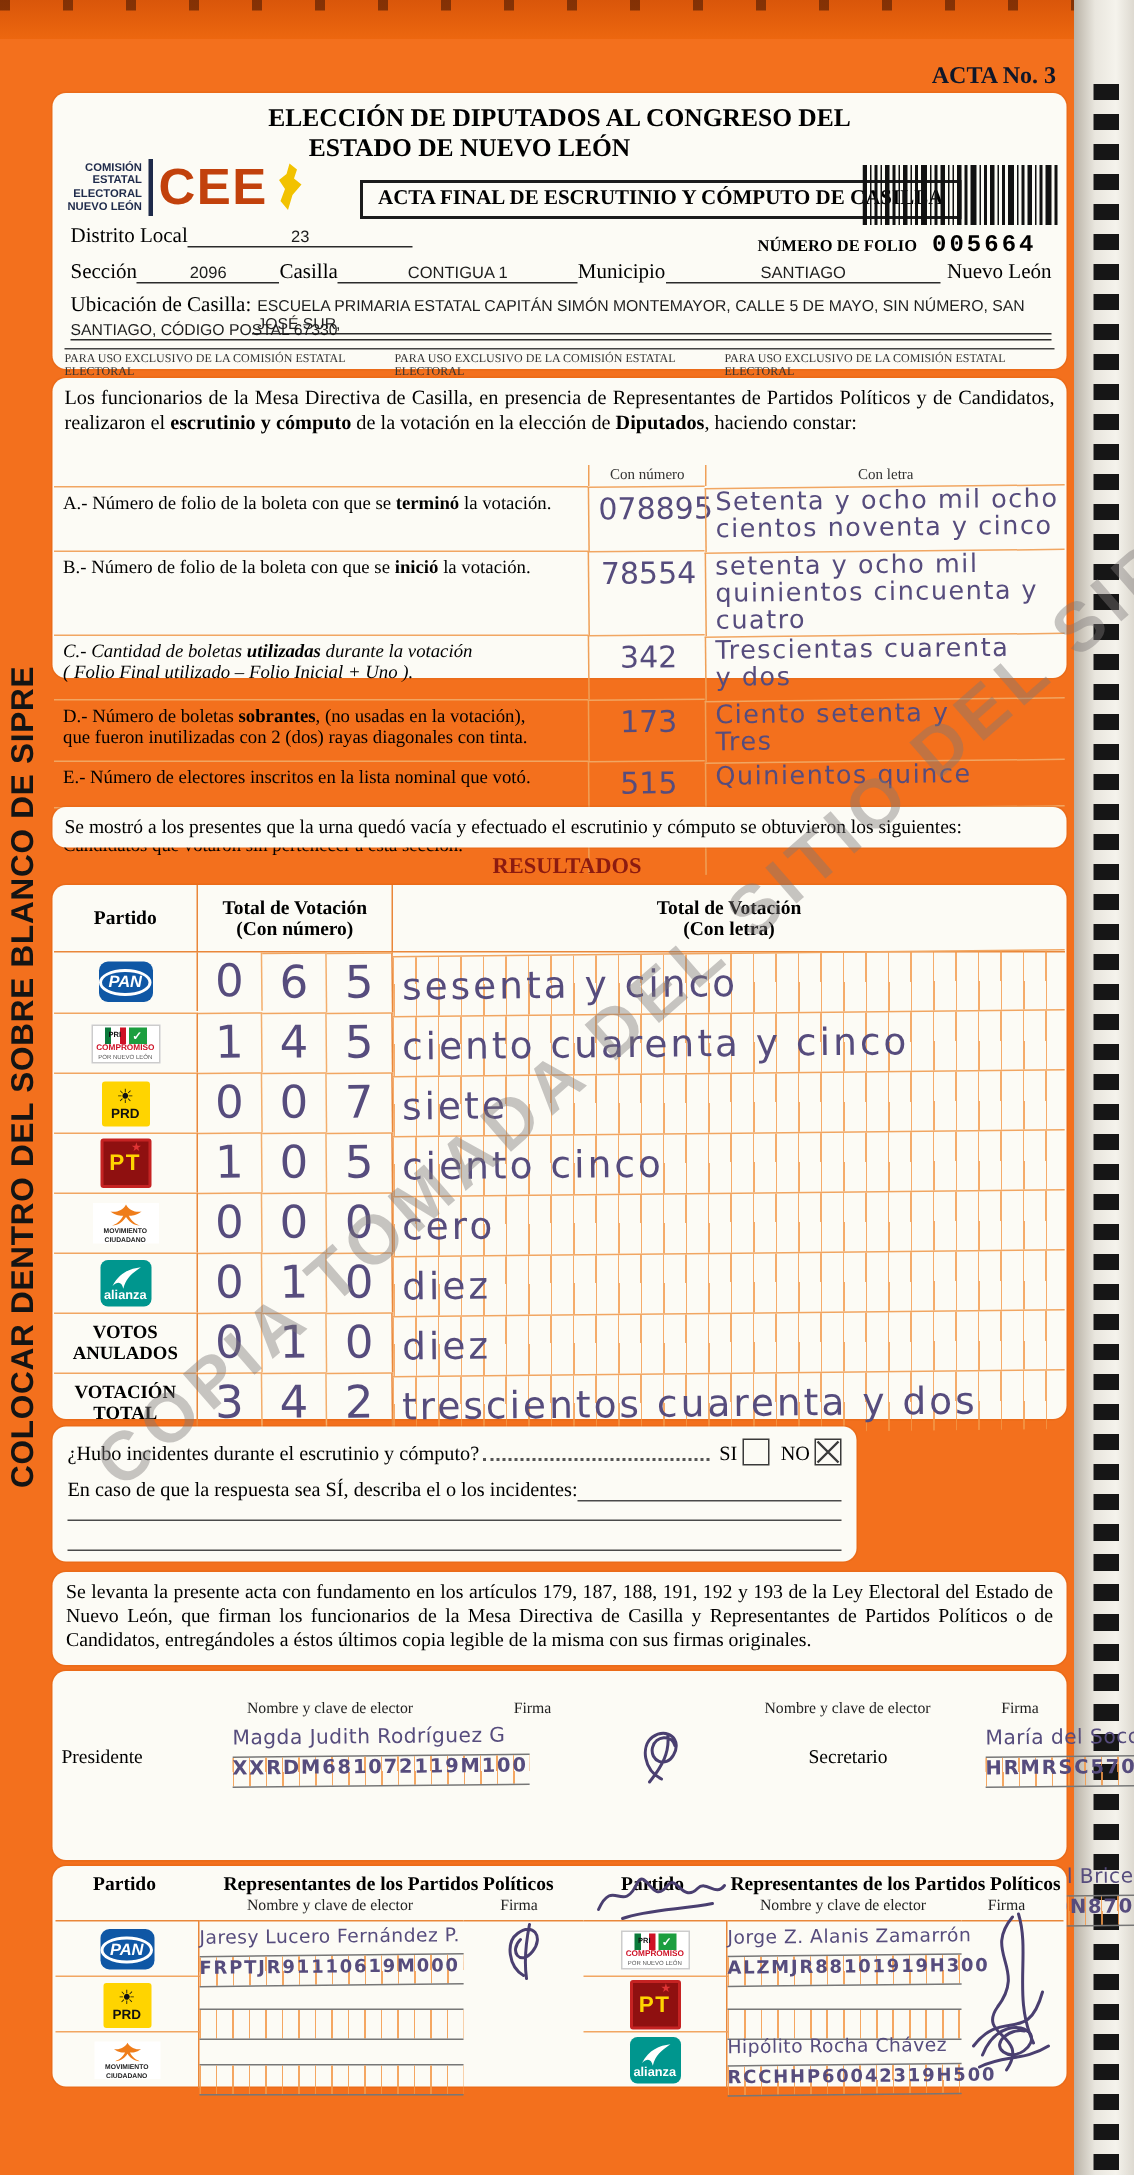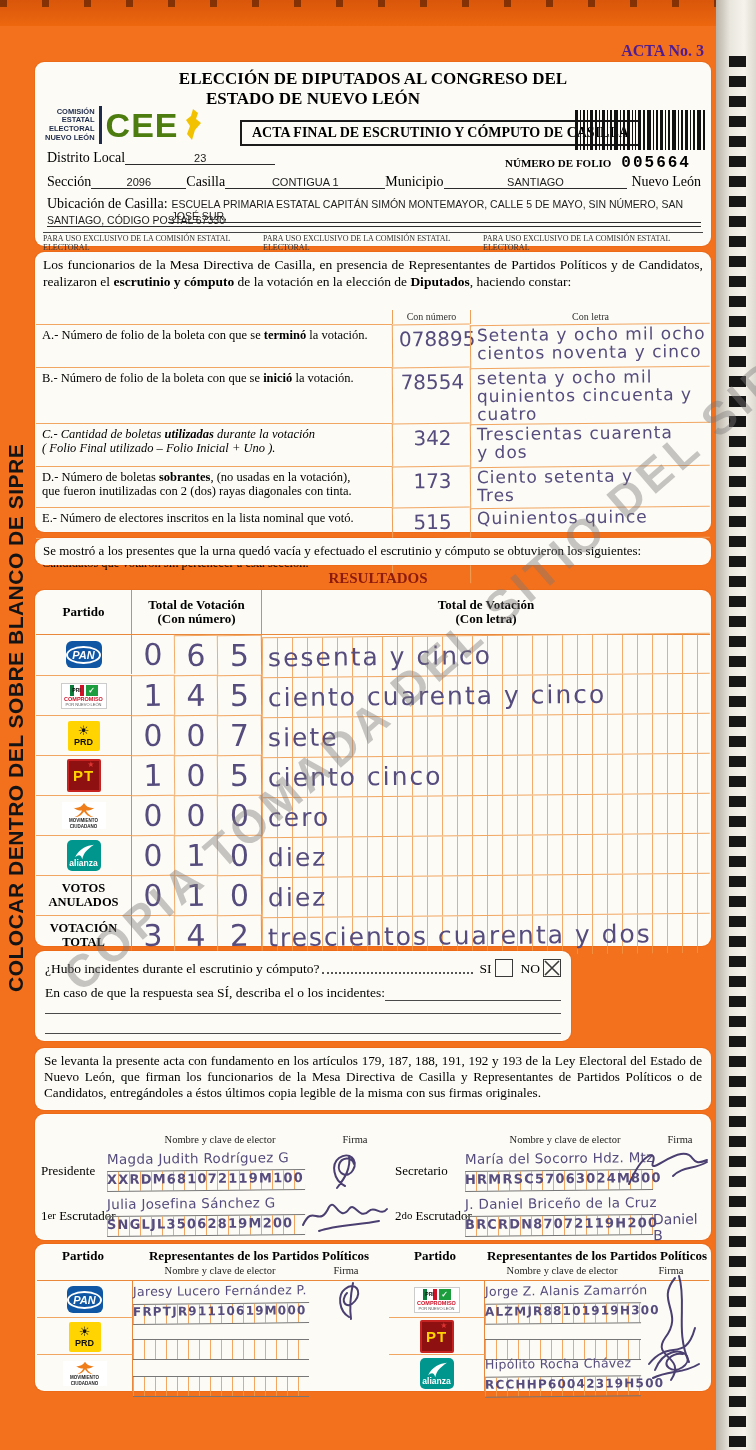--- a/index.html
+++ b/index.html
@@ -20,21 +20,21 @@
   .perf{right:0;top:0;width:40px;height:1450px;
      background:linear-gradient(90deg,#B9B2A6,#E9E6DE 35%,#F5F3EC 70%,#DDD9D0);}
   .perfdash{right:10px;top:56px;width:17px;height:1394px;
      background:repeating-linear-gradient(180deg,#161616 0 11px,transparent 11px 20px);}
   .sidetext{left:4px;top:992px;transform:rotate(-90deg);transform-origin:left top;
      width:560px;font-family:"Liberation Sans",sans-serif;font-weight:bold;font-size:21px;
      color:#141414;letter-spacing:.5px;}
   .watermark{left:88px;top:948px;transform:rotate(-41deg);transform-origin:left bottom;
      font-family:"Liberation Sans",sans-serif;font-weight:bold;font-size:46px;letter-spacing:5px;
      color:rgba(125,120,118,.42);z-index:60;pointer-events:none;white-space:nowrap;}
-  .actano{right:52px;top:42px;font-size:16px;font-weight:bold;color:#4c1d95;}
+  .actano{right:52px;top:42px;font-size:16px;font-weight:bold;color:#0f172a;}
   
   .hline{border-bottom:1px solid #2b2b2b;}
   .fval{font-family:"Liberation Sans",sans-serif;font-size:11px;color:#1d1d1d;}
   .subbox{border:2px solid #1b1b1b;padding:3px 10px;font-weight:bold;font-size:14px;}
   .usodiv{border-top:1.5px solid #444;}
   .uso{font-size:8px;color:#333;}
   
   .atable{display:grid;grid-template-columns:356px 78px 240px;position:absolute;left:1px;top:58px;width:674px;}
   .acell{border-top:1px solid #F1A662;font-size:12.5px;padding:3px 4px 0 6px;line-height:1.15;}
   .avsep{border-left:1px solid #EFA058;}
@@ -83,21 +83,21 @@
   .ali .wm{color:#fff;font:bold 8.5px "Liberation Sans",sans-serif;margin-top:-3px;}
   .coal{width:44px;background:#fff;border:1px solid #ccc;padding:1px 0;}
   .coal .boxes{display:flex;gap:2px;justify-content:center;}
   .pri{width:14px;height:11px;background:linear-gradient(90deg,#0B7A3B 0 30%,#fff 30% 70%,#CE1126 70%);
        display:flex;align-items:center;justify-content:center;font:bold 5px "Liberation Sans",sans-serif;color:#111;}
   .vchk{width:12px;height:11px;background:#1C9E3F;color:#fff;font:bold 8px "Liberation Sans",sans-serif;
        display:flex;align-items:center;justify-content:center;}
   .coal .wm{font:bold 5.5px "Liberation Sans",sans-serif;color:#CE1126;text-align:center;}
   .coal .wm2{font:4px "Liberation Sans",sans-serif;color:#555;text-align:center;}
   .ceeorg{font:bold 7.5px "Liberation Sans",sans-serif;color:#1E2A4A;text-align:right;line-height:1.15;white-space:pre-line;}
-  .ceetxt{font:bold 34px "Liberation Sans",sans-serif;color:#4d7c0f;letter-spacing:1px;line-height:.9;}
+  .ceetxt{font:bold 34px "Liberation Sans",sans-serif;color:#c2410c;letter-spacing:1px;line-height:.9;}
 </style>
 </head>
 <body>
 
 <div class="abs topband"></div>
 <div class="abs topdash"></div>
 <div class="abs perf"></div>
 <div class="abs perfdash"></div>
 <div class="abs sidetext">COLOCAR DENTRO DEL SOBRE BLANCO DE SIPRE</div>
 <div class="abs actano">ACTA No. 3</div>
@@ -151,21 +151,21 @@
   <div class="abs hline fval" style="left:12px;top:152px;right:10px;font-size:10.5px;">SANTIAGO, CÓDIGO POSTAL 67330</div>
 
   <div class="abs usodiv" style="left:8px;right:8px;top:170px;"></div>
   <div class="abs" style="left:8px;right:8px;top:172px;display:flex;justify-content:space-between;">
     <span class="uso">PARA USO EXCLUSIVO DE LA COMISIÓN ESTATAL ELECTORAL</span>
     <span class="uso">PARA USO EXCLUSIVO DE LA COMISIÓN ESTATAL ELECTORAL</span>
     <span class="uso">PARA USO EXCLUSIVO DE LA COMISIÓN ESTATAL ELECTORAL</span>
   </div>
 </div>
 
-<div class="panel" style="left:35px;top:252px;width:676px;height:280px;">
+<div class="panel" style="left:35px;top:252px;width:676px;height:200px;">
   <div class="abs" style="left:8px;top:5px;width:660px;font-size:13.5px;line-height:1.25;text-align:justify;">
     <span>Los funcionarios de la Mesa Directiva de Casilla, en presencia de Representantes de Partidos Políticos  y de Candidatos, realizaron el </span><span class="b">escrutinio y cómputo</span><span> de la votación en la elección de </span><span class="b">Diputados</span><span>, haciendo constar:</span>
   </div>
 
   <div class="atable">
     <div style="height:14px;"></div>
     <div class="ahdr avsep">Con número</div>
     <div class="ahdr avsep">Con letra</div>
 
     <div class="acell pre" style="height:39px;"><span>A.- Número de folio de la boleta con que se </span><span class="b">terminó</span><span> la votación.</span></div>
@@ -333,21 +333,21 @@
 <div class="panel" style="left:35px;top:1048px;width:676px;height:62px;">
   <div style="padding:5px 9px;font-size:13.2px;line-height:1.22;text-align:justify;">Se levanta la presente acta con fundamento en los artículos 179, 187, 188, 191, 192 y 193 de la Ley Electoral del Estado de Nuevo León, que firman los funcionarios de la Mesa Directiva de Casilla y Representantes de  Partidos Políticos o de Candidatos, entregándoles a éstos últimos copia legible de la misma con sus firmas originales.</div>
 </div>
 
 <div class="panel" style="left:35px;top:1114px;width:676px;height:126px;">
   <div class="abs collbl" style="left:95px;top:20px;width:180px;">Nombre y clave de elector</div>
   <div class="abs collbl" style="left:280px;top:20px;width:80px;">Firma</div>
   <div class="abs collbl" style="left:440px;top:20px;width:180px;">Nombre y clave de elector</div>
   <div class="abs collbl" style="left:620px;top:20px;width:50px;">Firma</div>
 
-  <div class="mgrid" style="top:34px;grid-template-columns:70px 198px 86px 74px 188px 56px;grid-auto-rows:45px;">
+  <div class="mgrid" style="top:34px;grid-template-columns:70px 198px 86px 74px 188px 56px;grid-auto-rows:45px;gap:48px;">
     <div class="rolelbl">Presidente</div>
     <div class="ncell">
       <div class="nline hand">Magda Judith Rodríguez G</div>
       <div class="cline hand comb10">XXRDM681072119M100</div>
     </div>
     <div class="ncell">
       <svg class="sig" style="left:20px;top:0;" width="42" height="44">
           <path d="M20 38 C8 32 6 16 14 10 C24 3 34 12 28 22 C23 31 12 26 14 17 C16 9 27 8 29 16 M12 40 C20 30 26 20 24 8"></path>
         </svg>
     </div>

